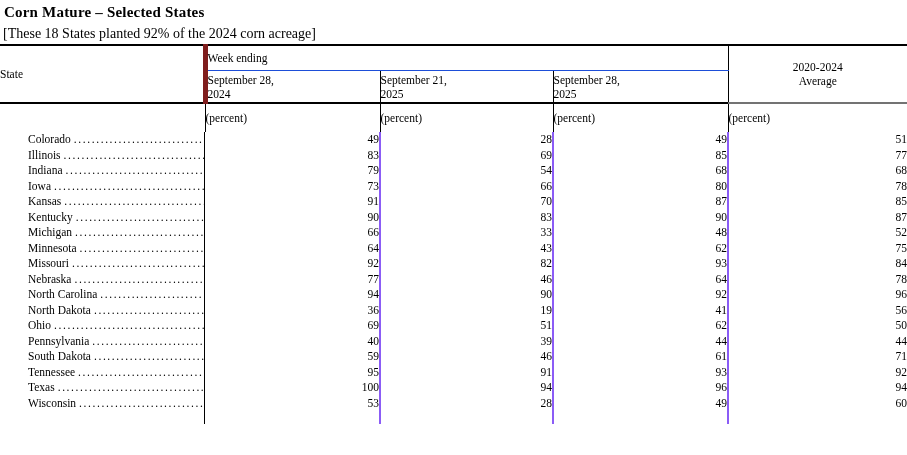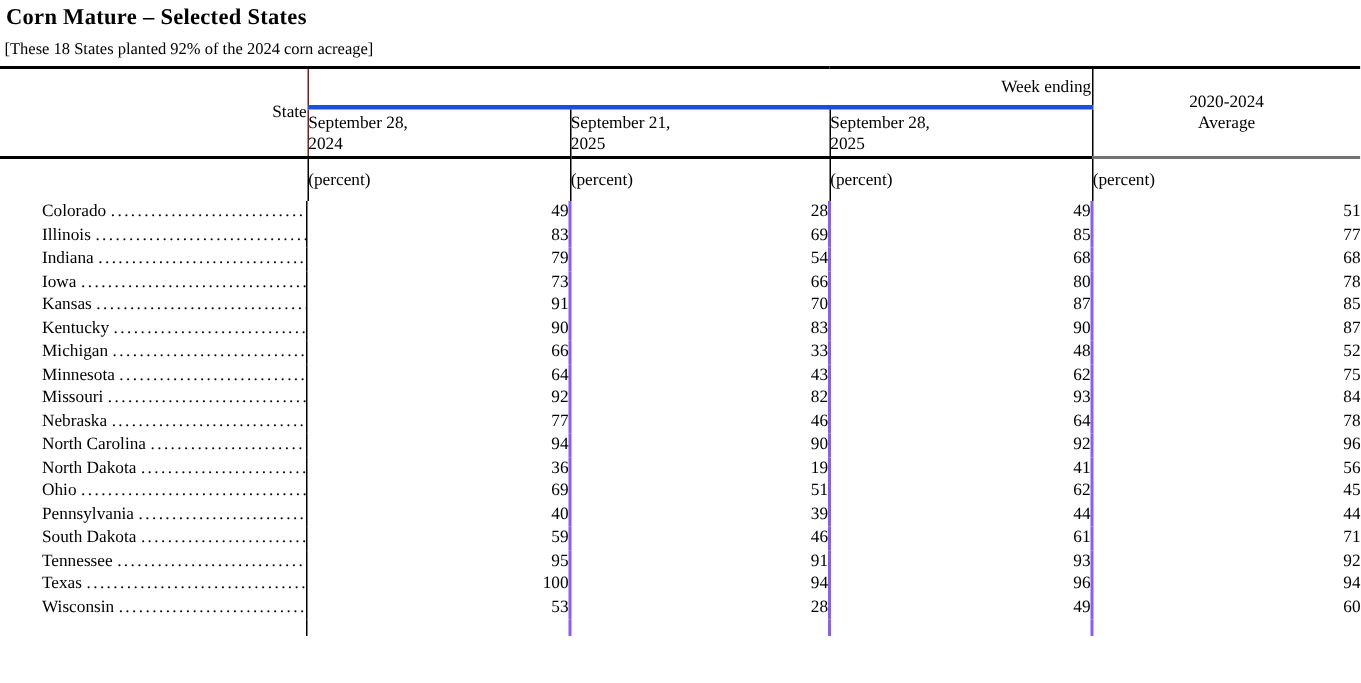--- a/index.html
+++ b/index.html
@@ -6,33 +6,33 @@
   .page {
     width:907px; height:424px; overflow:hidden; position:relative;
     background:#ffffff; color:#000;
     font-family:Liberation Serif, serif;
   }
   .title {
     font-size:15px; font-weight:bold; line-height:19px;
     margin:3px 0 0 4px; letter-spacing:0.2px;
   }
   .subtitle {
-    font-size:11px; line-height:13px; margin:5px 0 4px 3px;
+    font-size:14px; line-height:13px; margin:5px 0 4px 3px;
   }
   table.report {
     width:907px; table-layout:fixed; border-collapse:collapse;
     border-top:2px solid #000; border-bottom:2px solid #000;
     font-size:11.5px;
   }
   table.report th { font-weight:normal; padding:0; }
   table.report td { padding:0; }
 
   
-  th.state-h   { border-right:1px solid #7f1d1d; border-bottom:2px solid #000; text-align:right; vertical-align:middle; }
-  th.week-h    { border-right:1px solid #000; border-bottom:3px solid #1d4ed8; height:24px; text-align:right; vertical-align:middle; }
+  th.state-h   { border-right:5px solid #7f1d1d; border-bottom:2px solid #000; text-align:left; vertical-align:middle; }
+  th.week-h    { border-right:1px solid #000; border-bottom:1px solid #1d4ed8; height:24px; text-align:left; vertical-align:middle; }
   th.avg-h     { border-bottom:2px solid #737373; text-align:center; vertical-align:middle; line-height:14px; }
   tr.dates th  { border-right:1px solid #000; border-bottom:2px solid #000; height:31px; text-align:left; vertical-align:middle; line-height:14px; }
   tr.dates th.last { border-right:1px solid #000; }
 
   
   tr.units td { height:28px; text-align:left; vertical-align:middle; }
   tr.units td.b { border-right:1px solid #000; }
 
   
   tr.data-row td { height:15.5px; line-height:15.5px; vertical-align:middle; }
@@ -221,21 +221,21 @@
         <td class="val">56</td>
       </tr>
         <tr class="data-row">
         <td class="state-cell">
           <span class="state-name">Ohio</span>
             <span class="leader"></span>
         </td>
         <td class="val b">69</td>
         <td class="val b">51</td>
         <td class="val b">62</td>
-        <td class="val">45</td>
+        <td class="val">50</td>
       </tr>
         <tr class="data-row">
         <td class="state-cell">
           <span class="state-name">Pennsylvania</span>
             <span class="leader"></span>
         </td>
         <td class="val b">40</td>
         <td class="val b">39</td>
         <td class="val b">44</td>
         <td class="val">44</td>

